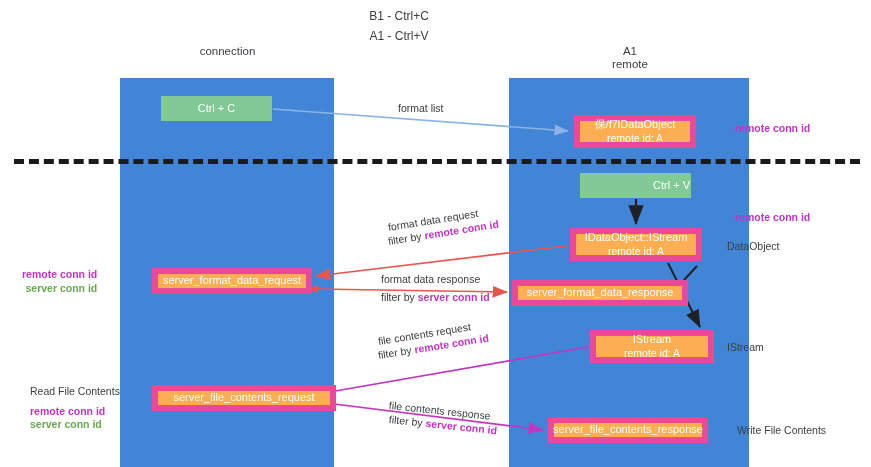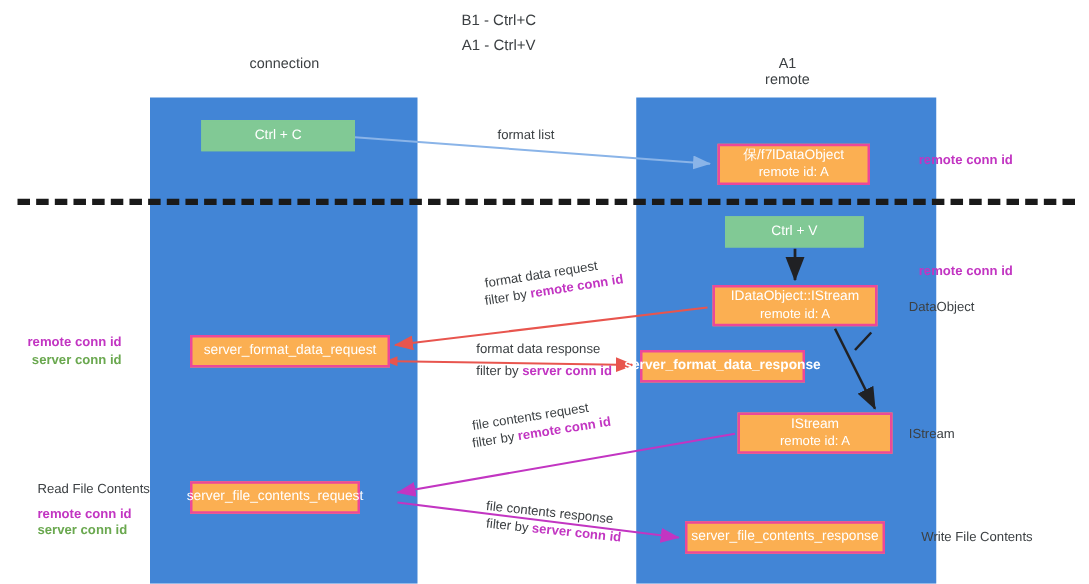--- a/index.html
+++ b/index.html
@@ -26,31 +26,31 @@
 
   
   #title{position:absolute;left:0;top:6px;width:798px;text-align:center;
          font-size:12px;line-height:20px;color:#3c4043;}
 
   
   .node{position:absolute;box-sizing:border-box;display:flex;flex-direction:column;
         align-items:center;justify-content:center;text-align:center;color:#ffffff;
         font-size:11px;line-height:13.5px;}
   .green{background:#81c995;border:1px solid #81c995;}
-  .orange{background:#fbaf52;border:2px solid #ec4899;}
+  .orange{background:#fbaf52;border:6px solid #ec4899;}
   .node .l2{font-size:10.5px;}
 
-  #n-ctrlc{left:161px;top:96px;width:123px;height:25px;}
-  #n-ctrlv{left:580px;top:173px;width:111px;height:25px;}
+  #n-ctrlc{left:161px;top:96px;width:111px;height:25px;}
+  #n-ctrlv{left:580px;top:173px;width:111px;height:25px;align-items:flex-end;}
   #n-idataobject{left:574px;top:115px;width:122px;height:33px;}
   #n-getdata{left:570px;top:228px;width:132px;height:33px;}
   #n-istream{left:590px;top:330px;width:124px;height:33px;}
   #n-fmt-req{left:152px;top:268px;width:160px;height:26px;}
-  #n-fmt-res{left:512px;top:280px;width:132px;height:26px;font-weight:bold;}
-  #n-file-req{left:152px;top:385px;width:136px;height:26px;}
+  #n-fmt-res{left:512px;top:280px;width:176px;height:26px;}
+  #n-file-req{left:152px;top:385px;width:184px;height:26px;}
   #n-file-res{left:548px;top:417px;width:160px;height:26px;}
 
   
   #divider{position:absolute;left:14px;top:159px;width:846px;height:0;
            border-top:5px dashed #1a1a1a;}
 
   
   .elabel{position:absolute;font-size:10.5px;line-height:14px;color:#3c4043;white-space:nowrap;}
   .elabel .hl-remote{color:#c235c2;font-weight:bold;}
   .elabel .hl-server{color:#c235c2;font-weight:bold;}

